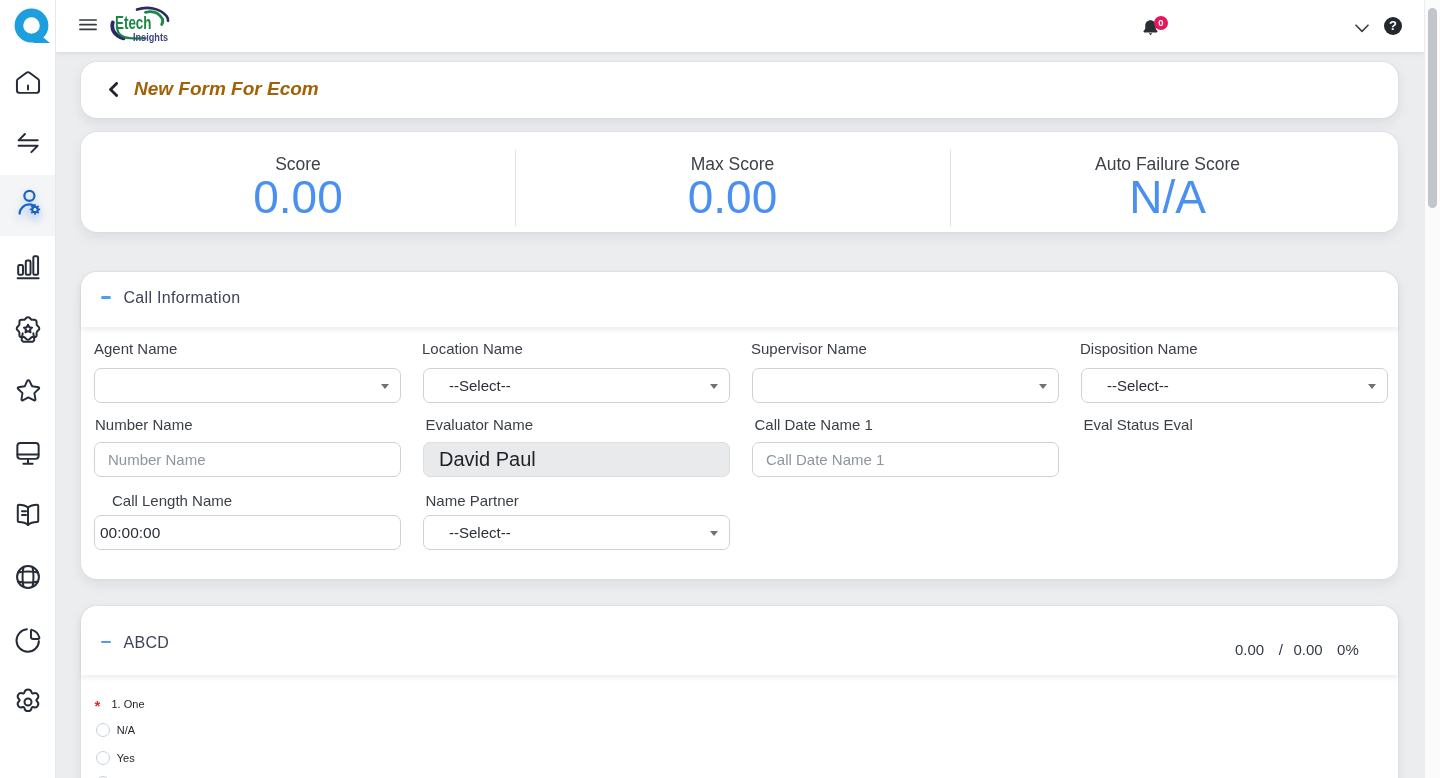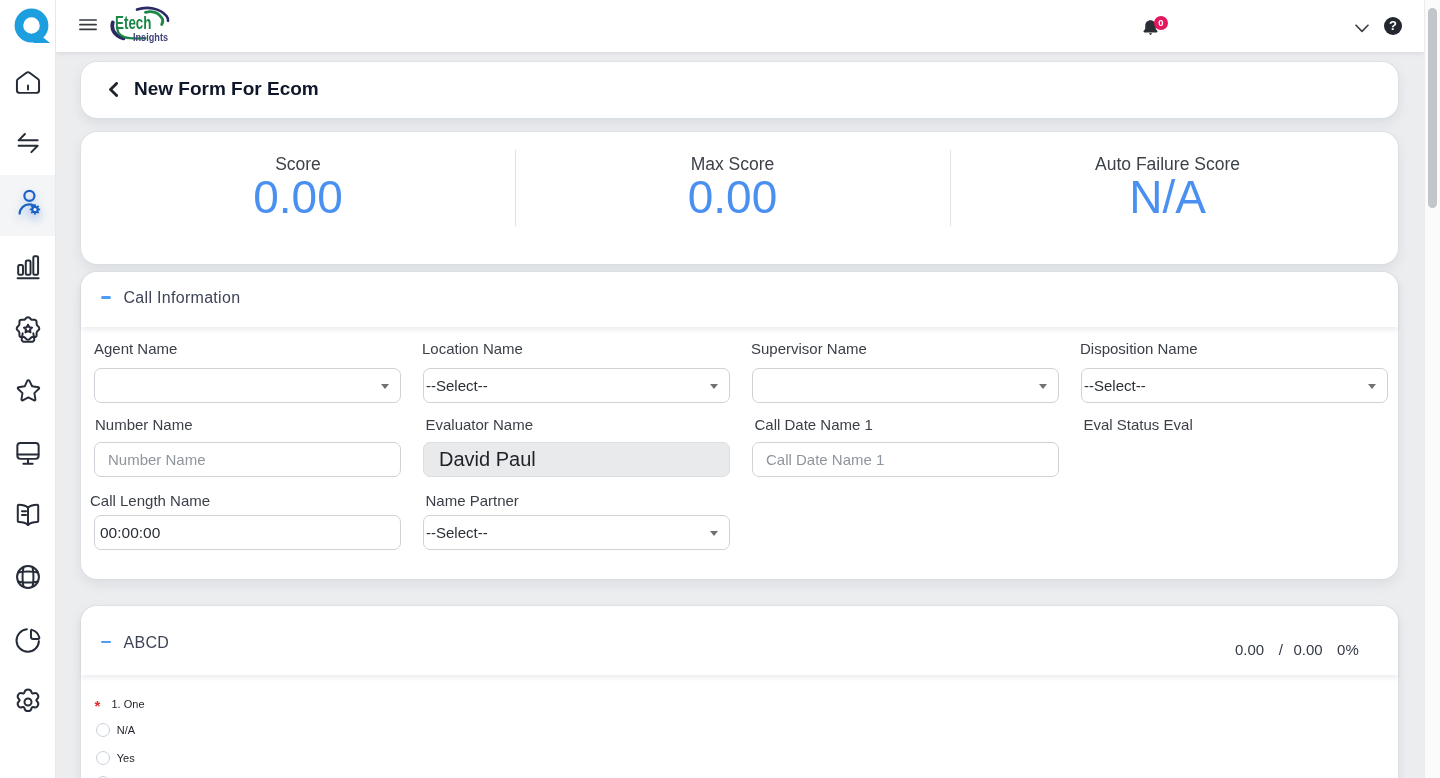--- a/index.html
+++ b/index.html
@@ -9,37 +9,37 @@
   #sidebar { position:absolute; left:0; top:0; width:56px; height:778px; background:#fff; border-right:1px solid #e7e8ea; z-index:30; }
   .sideicon { position:absolute; left:14px; width:28px; height:28px; }
   #activebg { position:absolute; left:0; top:175px; width:55px; height:61px; background:#f4f5f6; }
   
   #topbar { position:absolute; left:56px; top:0; width:1368px; height:52px; background:#fff; box-shadow:0 1px 5px rgba(40,50,60,.12); z-index:20; }
   
   #content { position:absolute; left:56px; top:52px; width:1368px; height:726px; background:#ecedef; z-index:10; }
   .card { position:absolute; background:#fff; border-radius:16px; box-shadow:0 0 0 1px rgba(213,219,225,.5), 0 5px 12px rgba(125,135,150,.16); }
   
   #titlecard { left:25px; top:10px; width:1317px; height:56px; }
-  #titletext { position:absolute; left:53px; top:16px; font-size:19px; font-weight:bold; color:#0f172a; line-height:22px;}
-  
-  #scorecard { left:25px; top:80px; width:1317px; height:132px; }
+  #titletext { position:absolute; left:53px; top:16px; font-size:19px; font-weight:bold; color:#a16207; line-height:22px;font-style:italic;}
+  
+  #scorecard { left:25px; top:80px; width:1317px; height:100px; }
   .scorecol { position:absolute; top:0; height:116px; text-align:center; }
   .scorelabel { position:absolute; width:100%; top:22px; font-size:17.5px; color:#3d4249; line-height:20px;}
   .scoreval { position:absolute; width:100%; top:42px; font-size:46px; color:#4a90f0; line-height:46px;}
   .vdiv { position:absolute; top:18px; height:76px; width:1px; background:#e0e2e5; }
   
   .sechead { position:absolute; left:0; top:0; width:100%; box-shadow:0 3px 5px rgba(125,135,148,.14); border-radius:16px 16px 0 0; background:#fff;}
   .minus { position:absolute; width:10.5px; height:2.4px; background:#4f9cf8; border-radius:2px;}
   .sectitle { position:absolute; font-size:16px; color:#3e4358; line-height:22px; letter-spacing:.3px; }
   #callcard { left:25px; top:220px; width:1317px; height:307px; }
   #abcdcard { left:25px; top:553.5px; width:1317px; height:250px; }
   .flabel { position:absolute; font-size:15px; color:#3a3f48; line-height:17px; }
   .field { position:absolute; width:307px; height:35px; border:1px solid #cfd3d7; border-radius:7px; background:#fff; font-size:15px; color:#2b2f36; line-height:33px; padding-left:13px; }
   .field .ph { color:#8f959d; }
-  .sel { padding-left:2px; }
+  .sel { padding-left:25px; }
   .caret { position:absolute; right:11.5px; top:15px; width:0; height:0; border-left:4px solid transparent; border-right:4px solid transparent; border-top:5px solid #6e7276; }
   .ro { background:#e9eaec; border-color:#dcdee1; font-size:20px; color:#1e2127; padding-left:15px; }
   
   .qtext { position:absolute; font-size:11px; color:#20252d; line-height:16px; }
   .radio { position:absolute; width:14px; height:14px; border:1px solid #c9d0da; border-radius:50%; background:#fff; }
   
   #sbtrack { position:absolute; right:0; top:0; width:16px; height:778px; background:#fbfbfb; border-left:1px solid #ebebeb; z-index:50;}
   #sbthumb { position:absolute; left:3px; top:8px; width:9px; height:200px; background:#c2c5c9; border-radius:5px;}
 </style>
 </head>
@@ -230,21 +230,21 @@
 
     <div class="flabel" style="left:14px;top:143.7px;">Number Name</div>
     <div class="flabel" style="left:344.5px;top:143.7px;">Evaluator Name</div>
     <div class="flabel" style="left:673.5px;top:143.7px;">Call Date Name 1</div>
     <div class="flabel" style="left:1002.5px;top:143.7px;">Eval Status Eval</div>
 
     <div class="field" style="left:13px;top:169.7px;"><span class="ph">Number Name</span></div>
     <div class="field ro" style="left:342px;top:169.7px;">David Paul</div>
     <div class="field" style="left:671px;top:169.7px;"><span class="ph">Call Date Name 1</span></div>
 
-    <div class="flabel" style="left:9px;top:220.3px;">Call Length Name</div>
+    <div class="flabel" style="left:31px;top:220.3px;">Call Length Name</div>
     <div class="flabel" style="left:344.5px;top:220.3px;">Name Partner</div>
 
     <div class="field" style="left:13px;top:243.4px;padding-left:5px;font-size:15.5px;">00:00:00</div>
     <div class="field sel" style="left:342px;top:243.4px;">--Select--<span class="caret"></span></div>
   </div>
 
   <div class="card" id="abcdcard">
     <div class="sechead" style="height:69px;"></div>
     <div class="minus" style="left:19.7px;top:35.3px;"></div>
     <div class="sectitle" style="left:42.5px;top:26px;">ABCD</div>

